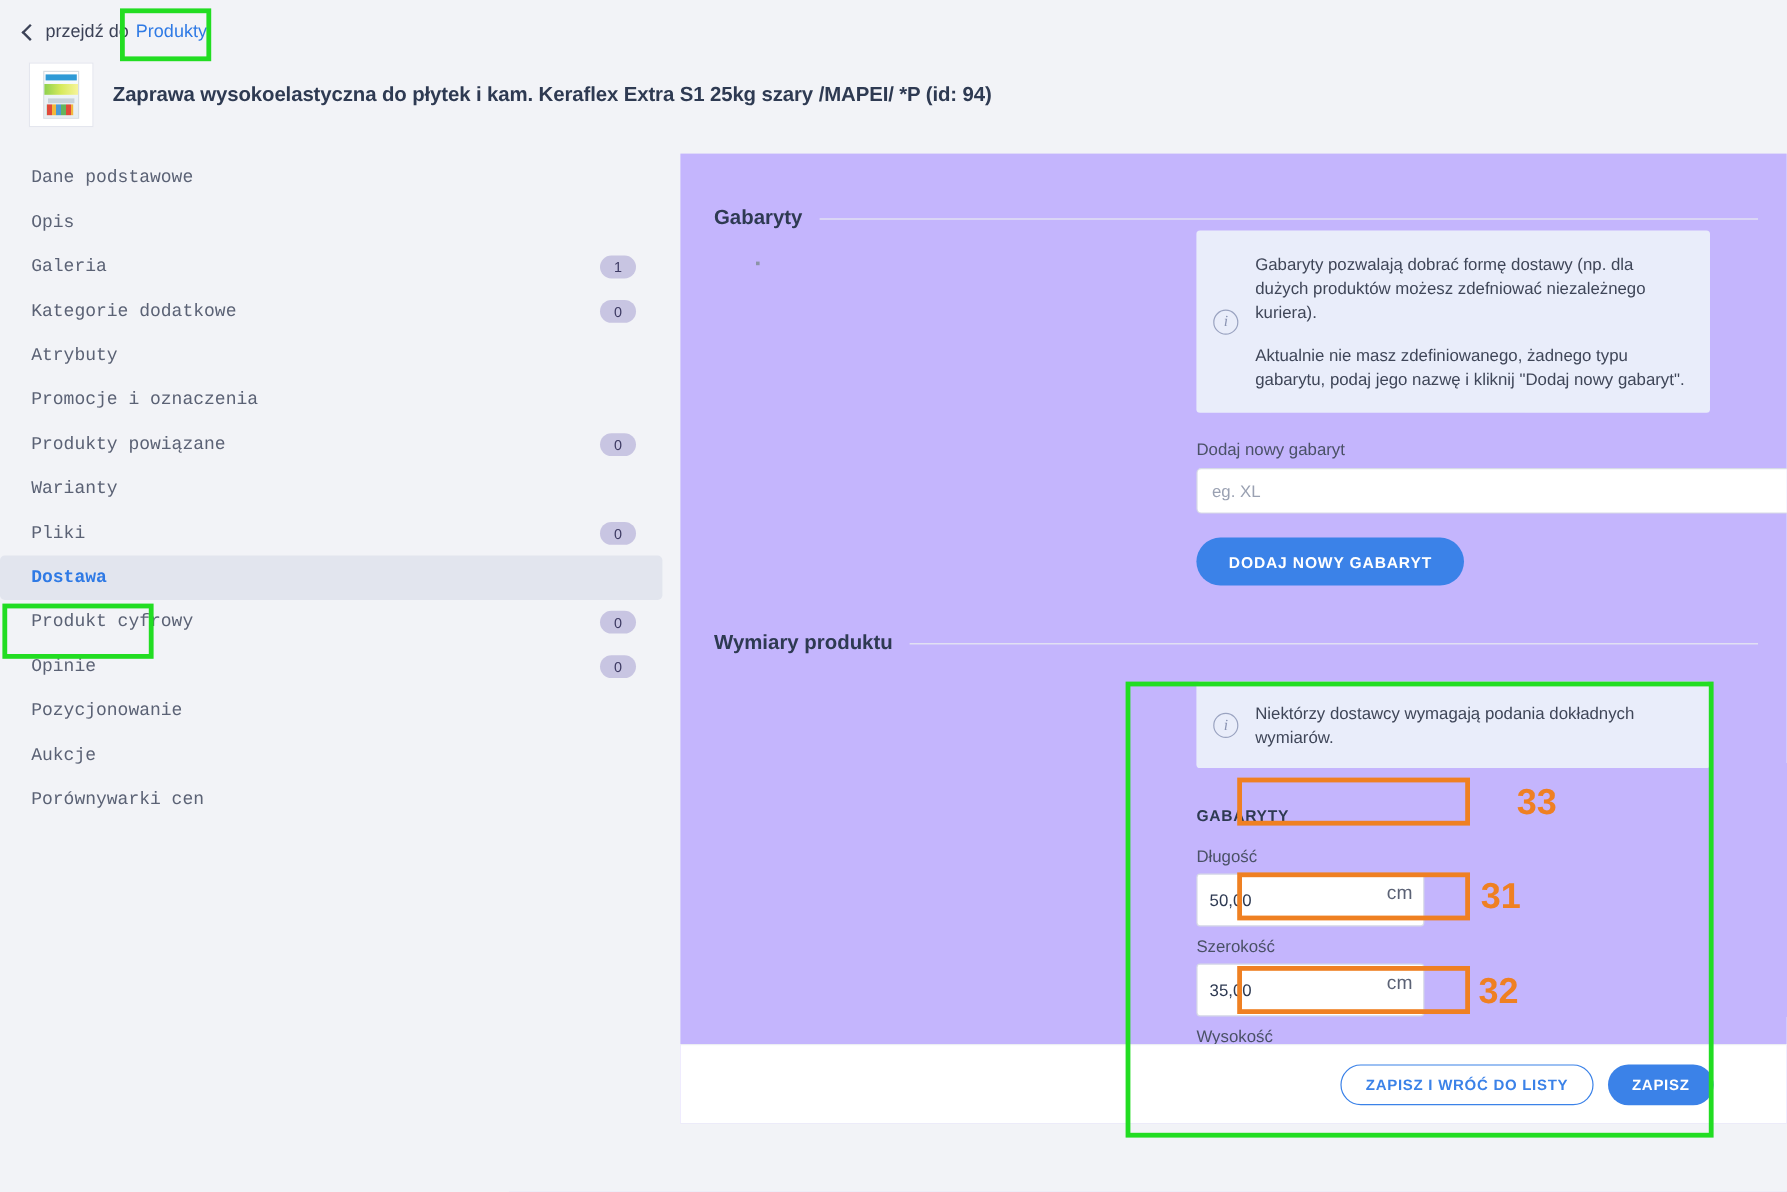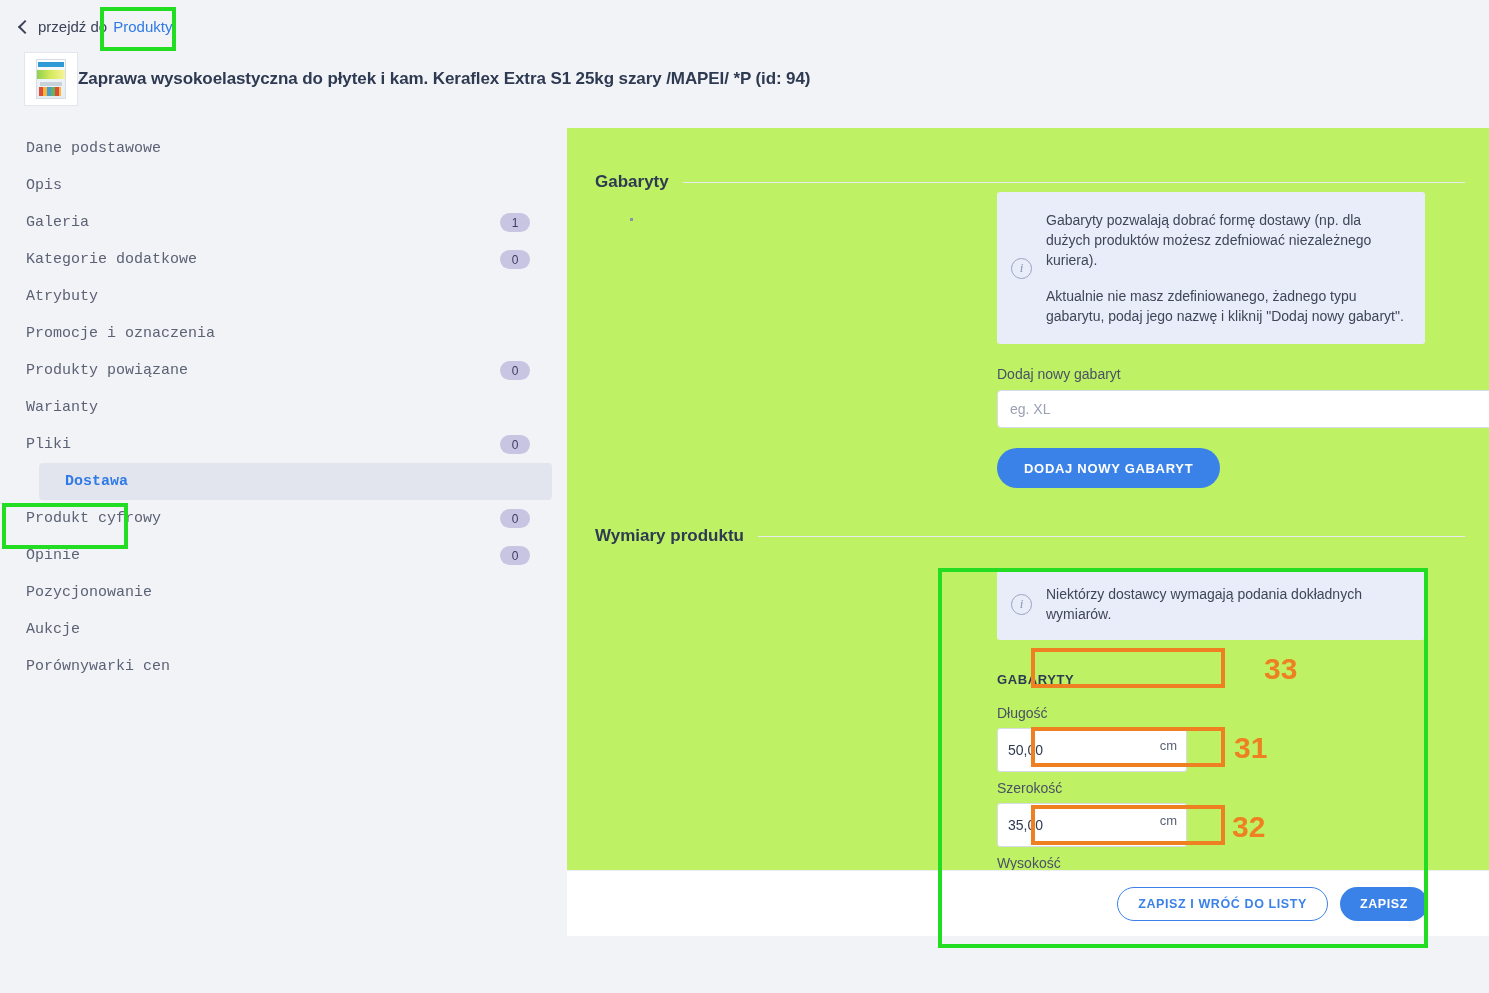--- a/index.html
+++ b/index.html
@@ -49,56 +49,56 @@
     background: linear-gradient(180deg,#ffffff 0%,#eef4f8 40%,#e6edf2 100%);
     border: 1px solid #d6dde3;
   }
   .bagtop { position:absolute; left:2px; right:2px; top:3px; height:5px; background:#2e9ad6; }
   .bagband { position:absolute; left:1px; right:1px; top:11px; height:9px;
              background: linear-gradient(90deg,#8fd14f,#d7ea5d,#f6f49a); }
   .bagtxt { position:absolute; left:4px; right:4px; top:23px; height:4px; background:#c7d2da; }
   .bagpix { position:absolute; left:3px; bottom:3px; width:22px; height:9px;
             background: repeating-linear-gradient(90deg,#e04a3a 0 4px,#f2b83c 4px 8px,#4a9ad6 8px 12px,#64b45c 12px 16px); }
   .prod-title {
-    margin-left: 0;
+    margin-left: 16px;
     font-size: 17px; font-weight: 700; color: #2e3a52;
     letter-spacing: -0.1px; white-space: nowrap;
   }
 
   
   .sidebar {
     position: absolute; left: 0; top: 130px;
     width: 552px;
   }
   .side-item {
     position: relative;
     height: 37px;
     display: flex; align-items: center;
     padding: 0 22px 0 26px;
     font-size: 15px; color: #5b6275;
     cursor: pointer;
   }
   .side-item.active {
     background: #e2e5ee;
     border-radius: 4px;
-    color: #2f7ae5; font-weight: 700; margin-left: 39px;
+    color: #2f7ae5; font-weight: 700;
   }
   .side-label { flex: 1; font-family: Liberation Mono, monospace; }
   .badge {
     min-width: 30px; height: 19px; border-radius: 10px;
     background: #c8c5e2; color: #3d3a63;
     font-size: 12px; display: flex; align-items: center; justify-content: center;
     padding: 0 8px;
   }
 
   
   .card {
     position: absolute; left: 567px; top: 128px;
     width: 922px; height: 808px;
-    background: #bef264;
+    background: #c4b5fd;
   }
   .sec-head {
     display: flex; align-items: center; gap: 14px;
     padding: 0 24px 0 28px;
     margin-top: 44px;
   }
   .sec-title {
     font-size: 17px; font-weight: 700; color: #2e3a52; white-space: nowrap;
   }
   .sec-rule { flex: 1; height: 1px; background: #e8eaf0; }
@@ -169,21 +169,21 @@
   .dim-input {
     width: 190px; height: 44px;
     border: 1px solid #d7dbe6; border-radius: 3px;
     background: #fff; padding: 0 38px 0 10px;
     font-size: 14px; color: #2e3a52;
     font-family: "Liberation Sans", sans-serif;
     outline: none;
   }
   .dim-unit {
     position: absolute; right: 10px; top: 50%; transform: translateY(-50%);
-    font-size: 13px; color: #5b6275; pointer-events: none; text-align: center;
+    font-size: 16px; color: #5b6275; pointer-events: none; text-align: center;
   }
 
   
   .card-footer {
     position: absolute; left: 0; right: 0; bottom: 0;
     height: 66px; border-top: 1px solid #eceef3;
     display: flex; align-items: center; justify-content: flex-end;
     padding-right: 61px; gap: 12px;
     background: #fff;
   }

